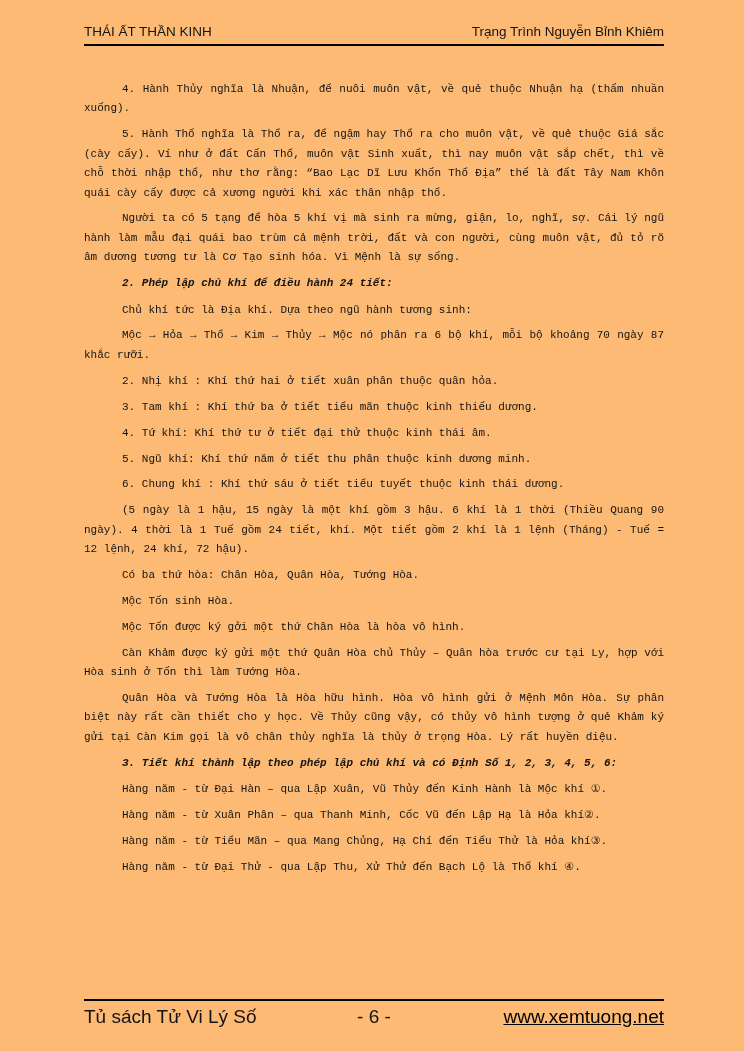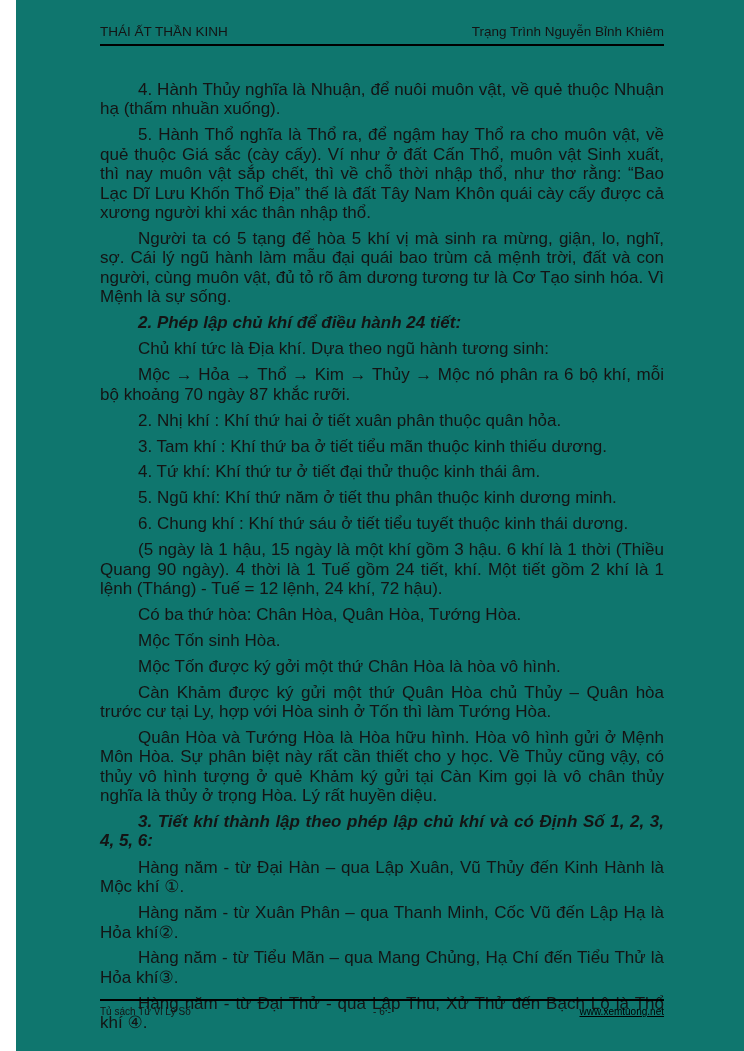--- a/index.html
+++ b/index.html
@@ -5,44 +5,45 @@
   * { box-sizing: border-box; }
   html, body { margin: 0; padding: 0; }
   body {
     width: 744px; height: 1051px;
     background: #ffffff;
     font-family: "Liberation Sans", sans-serif;
     color: #141414;
     position: relative;
     overflow: hidden;
   }
-  .page { position: absolute; inset: 0; background: #0f766e; margin-left: 16px; }
+  .page { position: absolute; inset: 0; background: #fdba74; }
 
   
   .header {
     position: absolute;
     left: 84px; right: 80px; top: 24px;
   }
   .header-row {
     display: flex; justify-content: space-between; align-items: baseline;
     font-size: 13.5px;
   }
   .header-rule {
     margin-top: 5px;
     border-bottom: 2px solid #000;
   }
 
   
   .content {
     position: absolute;
     left: 84px; right: 80px;
     top: 80px;
-    font-size: 17px;
+    font-size: 11px;
     line-height: 19.4px;
     text-align: justify;
+    font-family: Liberation Mono, monospace;
   }
   .content p {
     margin: 0 0 6.5px 0;
     text-indent: 38px;
   }
   .content p.heading {
     font-weight: bold;
     font-style: italic;
     margin: 3px 0 7px 0;
   }
@@ -50,21 +51,21 @@
   
   .footer {
     position: absolute;
     left: 84px; right: 80px;
     top: 999px;
   }
   .footer-rule { border-top: 2.5px solid #000; }
   .footer-row {
     display: flex; align-items: baseline;
     margin-top: 5px;
-    font-size: 10px;
+    font-size: 19px;
   }
   .footer-left  { flex: 1; text-align: left; }
   .footer-center{ flex: 1; text-align: center; }
   .footer-right { flex: 1; text-align: right; }
   .site-link { color: #000; text-decoration: underline; cursor: pointer; }
 </style>
 </head>
 <body>
 
 <div class="page">

